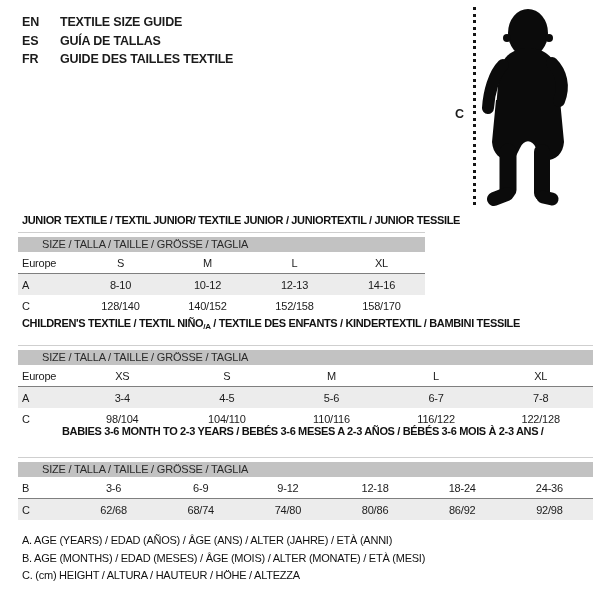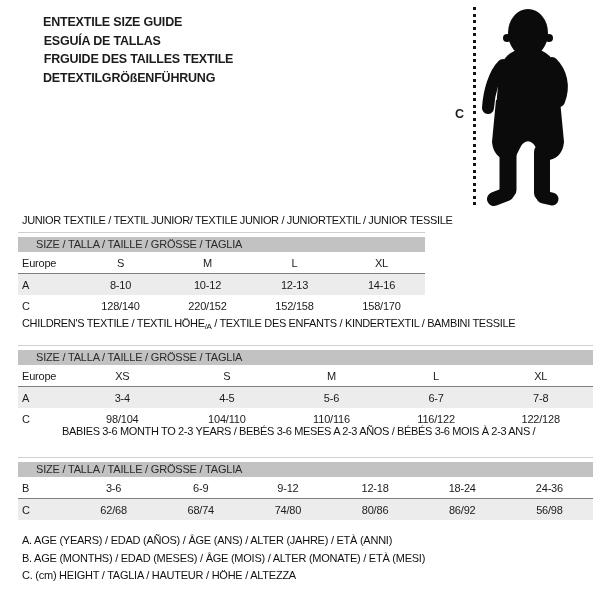--- a/index.html
+++ b/index.html
@@ -3,35 +3,35 @@
 <meta charset="utf-8">
 <style>
   html,body{margin:0;padding:0;background:#fff;}
   .page{
     position:relative;width:600px;height:600px;background:#ffffff;overflow:hidden;
     font-family:"Liberation Sans", sans-serif;color:#1b1b1b;
   }
   
   .langs{position:absolute;left:22px;top:13px;font-size:12.5px;font-weight:700;letter-spacing:-0.2px;}
   .lang-row{display:flex;line-height:18.6px;}
-  .lang-code{width:38px;flex:0 0 38px;text-align:right;}
+  .lang-code{width:38px;flex:0 0 38px;}
   
   .dash-line{position:absolute;left:473px;top:7px;width:3px;height:202px;
     background:repeating-linear-gradient(to bottom,#151515 0 3px,transparent 3px 6.5px);}
   .c-label{position:absolute;left:455px;top:107px;font-size:12.5px;font-weight:700;}
   .baby-svg{position:absolute;left:482px;top:4px;}
   
-  .sec-title{position:absolute;left:22px;font-size:11px;font-weight:400;letter-spacing:-0.35px;white-space:nowrap;color:#111;}
+  .sec-title{position:absolute;left:22px;font-size:11px;font-weight:700;letter-spacing:-0.35px;white-space:nowrap;color:#111;}
   .sec-title.wrap{white-space:normal;line-height:14.5px;width:560px;margin-left:40px;}
   .subsc{font-size:8px;vertical-align:-2px;}
   
   .tblblock{position:absolute;left:18px;}
   .toprule{height:1px;background:#cfcfcf;margin-bottom:4px;}
   .hbar{height:15px;line-height:15px;background:#c2c2c2;color:#2a2a2a;font-size:11px;
-    padding-left:18px;letter-spacing:-0.2px;}
+    padding-left:24px;letter-spacing:-0.2px;}
   table.tbl{border-collapse:collapse;table-layout:fixed;width:100%;}
   table.tbl td{height:21px;font-size:11px;text-align:center;padding:0;letter-spacing:-0.2px;color:#1b1b1b;}
   table.tbl td.first{text-align:left;padding-left:4px;}
   table.tbl tr.head-row td{border-bottom:1px solid #7f7f7f;}
   table.tbl tr.stripe td{background:#ececec;}
   .t1 td.first{width:55px;}
   .t2 td.first{width:48px;}
   .t3 td.first{width:48px;}
   
   .footnotes{position:absolute;left:22px;top:532px;font-size:11px;font-weight:400;letter-spacing:-0.25px;line-height:17.6px;color:#111;}
@@ -46,24 +46,20 @@
       <span class="lang-code">EN</span>
       <span>TEXTILE SIZE GUIDE</span>
     </div>
     <div class="lang-row">
       <span class="lang-code">ES</span>
       <span>GUÍA DE TALLAS</span>
     </div>
     <div class="lang-row">
       <span class="lang-code">FR</span>
       <span>GUIDE DES TAILLES TEXTILE</span>
-    </div>
-    <div class="lang-row">
-      <span class="lang-code">DE</span>
-      <span>TEXTILGRÖßENFÜHRUNG</span>
     </div>
   </div>
 
   <div class="dash-line"></div>
   <div class="c-label">C</div>
   <svg class="baby-svg" width="118" height="210" viewBox="0 0 118 210" aria-hidden="true">
     <g fill="#0b0b0b" stroke="none">
       <ellipse cx="46" cy="29" rx="20" ry="24"></ellipse>
       <circle cx="25" cy="34" r="4"></circle>
       <circle cx="67" cy="34" r="4"></circle>
@@ -97,30 +93,30 @@
       <tr class="stripe">
         <td class="first">A</td>
         <td>8-10</td>
         <td>10-12</td>
         <td>12-13</td>
         <td>14-16</td>
       </tr>
       <tr>
         <td class="first">C</td>
         <td>128/140</td>
-        <td>220/152</td>
+        <td>140/152</td>
         <td>152/158</td>
         <td>158/170</td>
       </tr>
     </tbody>
       </table>
   </div>
 
   <div class="sec-title" style="top:317px">
-    <span>CHILDREN'S TEXTILE / TEXTIL HÖHE</span><span class="subsc">/A</span><span> / TEXTILE DES ENFANTS / KINDERTEXTIL / BAMBINI TESSILE</span>
+    <span>CHILDREN'S TEXTILE / TEXTIL NIÑO</span><span class="subsc">/A</span><span> / TEXTILE DES ENFANTS / KINDERTEXTIL / BAMBINI TESSILE</span>
   </div>
 
   <div class="tblblock" style="top:345px;width:575px">
     <div class="toprule"></div>
     <div class="hbar">SIZE / TALLA / TAILLE / GRÖSSE / TAGLIA</div>
     <table class="tbl t2">
       <tbody>
           <tr class="head-row">
         <td class="first">Europe</td>
         <td>XS</td>
@@ -167,25 +163,25 @@
         <td>18-24</td>
         <td>24-36</td>
       </tr>
       <tr class="stripe">
         <td class="first">C</td>
         <td>62/68</td>
         <td>68/74</td>
         <td>74/80</td>
         <td>80/86</td>
         <td>86/92</td>
-        <td>56/98</td>
+        <td>92/98</td>
       </tr>
     </tbody>
       </table>
   </div>
 
   <div class="footnotes">
     <div>A. AGE (YEARS) / EDAD (AÑOS) / ÂGE (ANS) / ALTER (JAHRE) / ETÀ (ANNI)</div>
     <div>B. AGE (MONTHS) / EDAD (MESES) / ÂGE (MOIS) / ALTER (MONATE) / ETÀ (MESI)</div>
-    <div>C. (cm) HEIGHT / TAGLIA / HAUTEUR / HÖHE / ALTEZZA</div>
+    <div>C. (cm) HEIGHT / ALTURA / HAUTEUR / HÖHE / ALTEZZA</div>
   </div>
 
 </div>
 
 </body></html>

